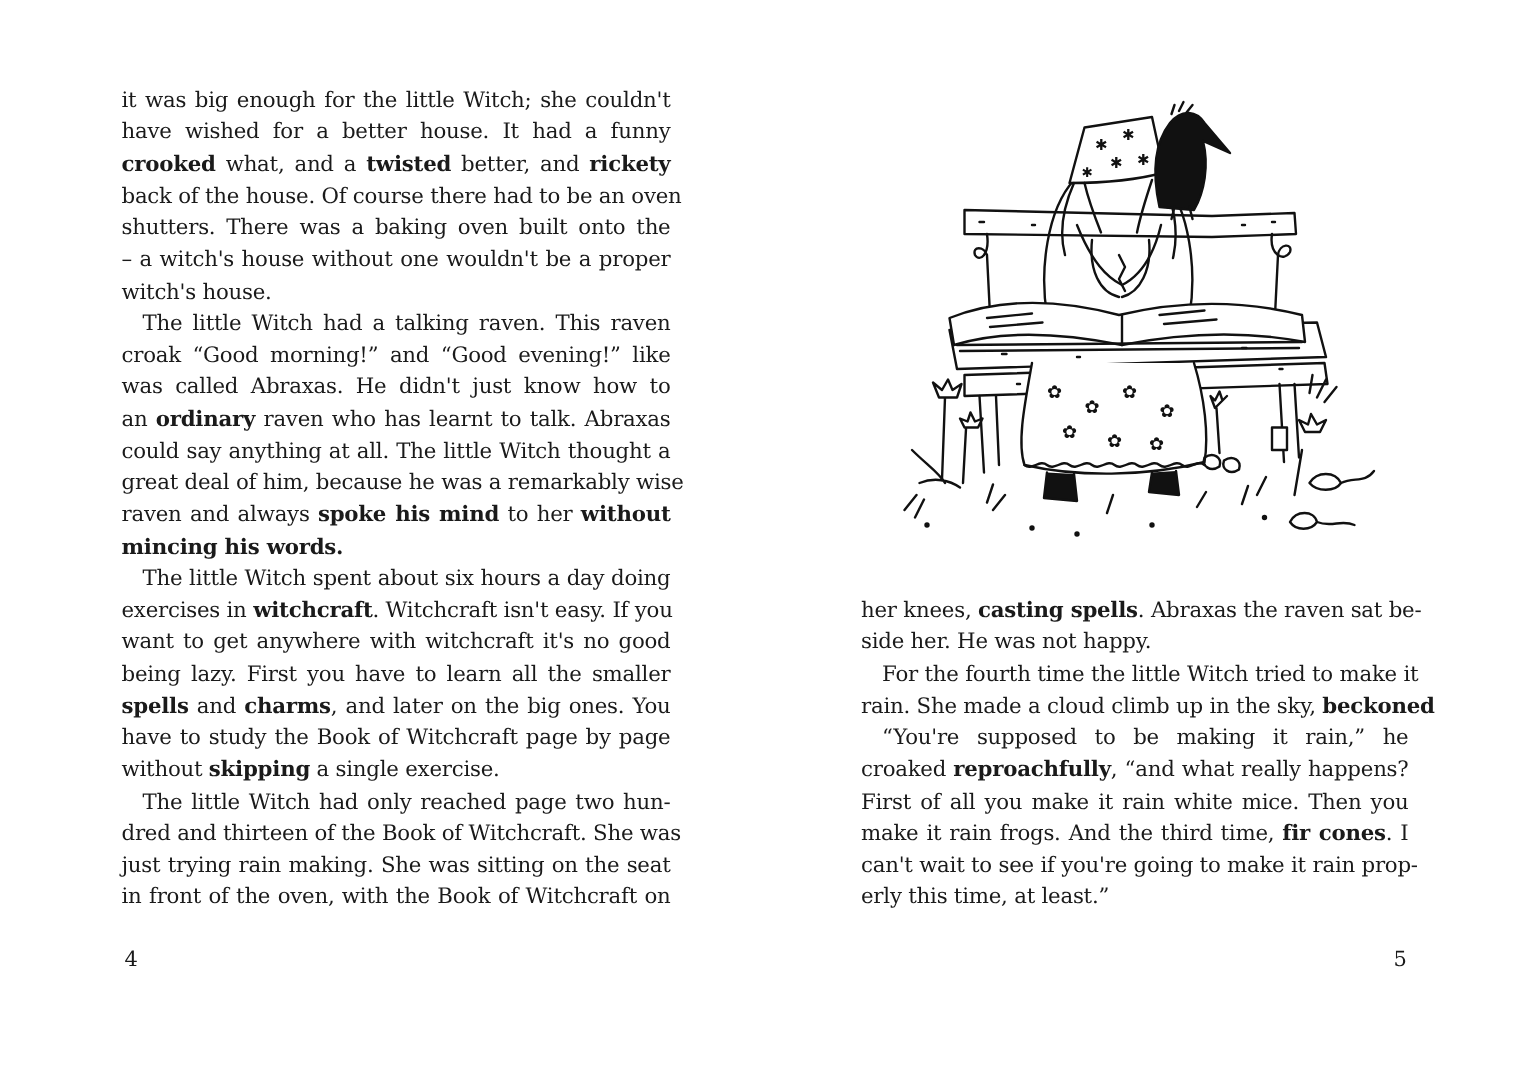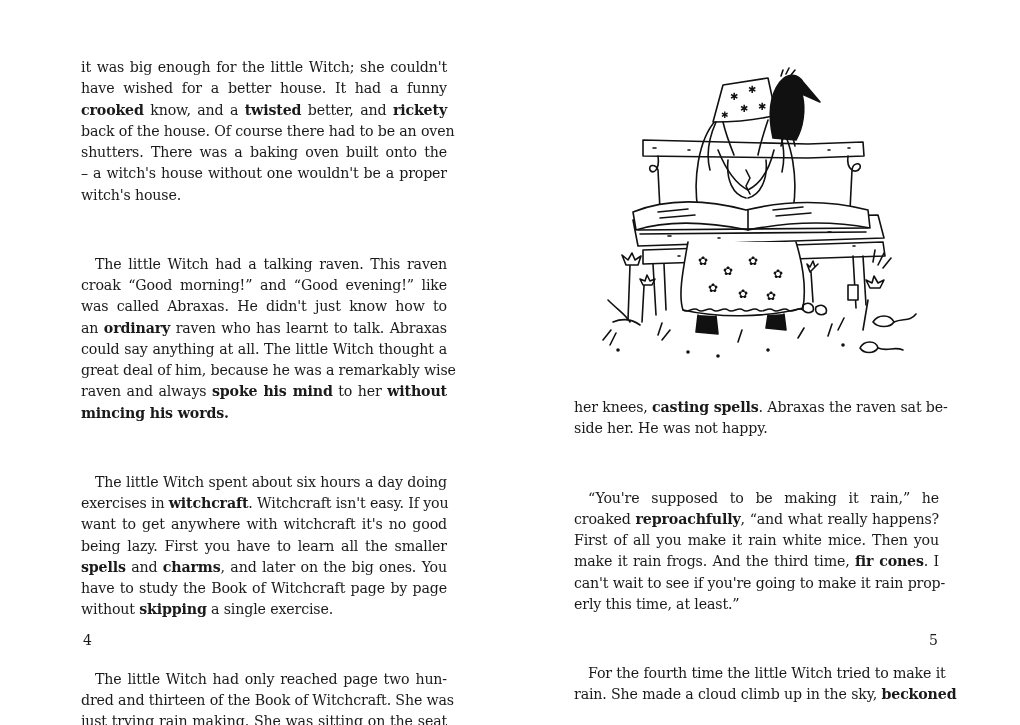--- a/index.html
+++ b/index.html
@@ -6,36 +6,36 @@
   body { width:1020px; height:725px; position:relative; overflow:hidden;
          font-family:"DejaVu Serif", "Liberation Serif", serif; color:#1a1a1a; }
   .page { position:absolute; top:0; height:618px; }
   .page-left { left:0; width:510px; }
   .page-right { left:510px; width:510px; }
   .text-col { position:absolute; font-size:14.2px; line-height:21.25px; letter-spacing:-0.15px; }
   .left-col { left:81px; top:57px; width:366px; }
   .right-col { left:64px; top:397px; width:365px; }
   .line { display:block; white-space:nowrap; text-align:justify; text-align-last:justify; height:21.25px; }
   .line.last { text-align-last:left; }
-  .line.indent { padding-left:14px;margin-top:48px; }
+  .line.indent { padding-left:14px; }
   b { font-weight:bold; }
   .page-num { position:absolute; top:632px; font-size:14px; }
   .left-num { left:83px; }
   .right-num { left:419px; }
   .illustration { position:absolute; left:88px; top:60px; width:322px; height:300px; }
 </style>
 </head>
 <body>
 
 <div class="page page-left">
   <div class="text-col left-col">
       <div>
         <span class="line"><span>it was big enough for the little Witch; she couldn't</span></span>
         <span class="line"><span>have wished for a better house. It had a funny</span></span>
-        <span class="line"><b>crooked</b><span> know, and a </span><b>twisted</b><span> better, and </span><b>rickety</b></span>
+        <span class="line"><b>crooked</b><span> what, and a </span><b>twisted</b><span> better, and </span><b>rickety</b></span>
         <span class="line"><span>back of the house. Of course there had to be an oven</span></span>
         <span class="line"><span>shutters. There was a baking oven built onto the</span></span>
         <span class="line"><span>– a witch's house without one wouldn't be a proper</span></span>
         <span class="line last"><span>witch's house.</span></span>
       </div>
       <div>
         <span class="line indent"><span>The little Witch had a talking raven. This raven</span></span>
         <span class="line"><span>croak “Good morning!” and “Good evening!” like</span></span>
         <span class="line"><span>was called Abraxas. He didn't just know how to</span></span>
         <span class="line"><span>an </span><b>ordinary</b><span> raven who has learnt to talk. Abraxas</span></span>
@@ -140,26 +140,26 @@
       <circle cx="245" cy="285" r="1" fill="#111"></circle>
       <circle cx="120" cy="296" r="1" fill="#111"></circle>
     </svg>
   </div>
   <div class="text-col right-col">
       <div>
         <span class="line"><span>her knees, </span><b>casting spells</b><span>. Abraxas the raven sat be-</span></span>
         <span class="line last"><span>side her. He was not happy.</span></span>
       </div>
       <div>
+        <span class="line indent"><span>For the fourth time the little Witch tried to make it</span></span>
+        <span class="line"><span>rain. She made a cloud climb up in the sky, </span><b>beckoned</b></span>
+      </div>
+      <div>
         <span class="line indent"><span>“You're supposed to be making it rain,” he</span></span>
         <span class="line"><span>croaked </span><b>reproachfully</b><span>, “and what really happens?</span></span>
         <span class="line"><span>First of all you make it rain white mice. Then you</span></span>
         <span class="line"><span>make it rain frogs. And the third time, </span><b>fir cones</b><span>. I</span></span>
         <span class="line"><span>can't wait to see if you're going to make it rain prop-</span></span>
         <span class="line last"><span>erly this time, at least.”</span></span>
       </div>
-      <div>
-        <span class="line indent"><span>For the fourth time the little Witch tried to make it</span></span>
-        <span class="line"><span>rain. She made a cloud climb up in the sky, </span><b>beckoned</b></span>
-      </div>
     </div>
   <div class="page-num right-num">5</div>
 </div>
 
 </body></html>

